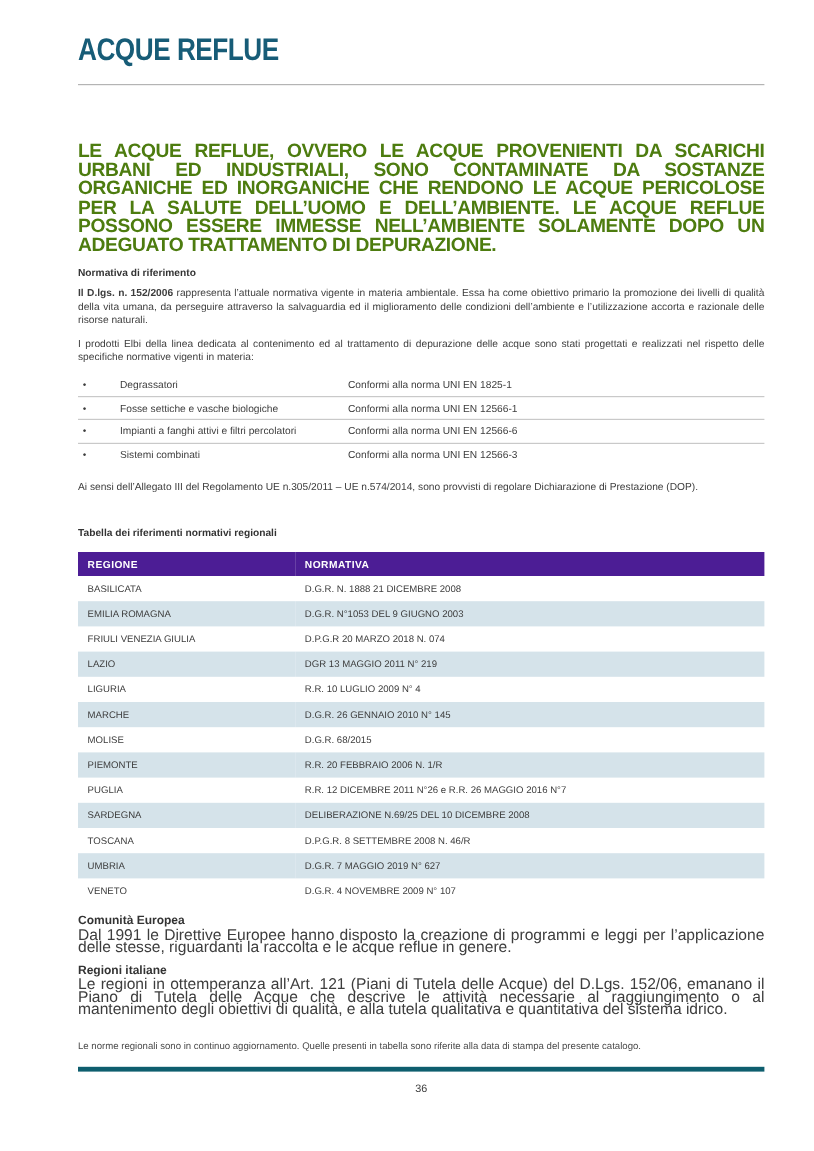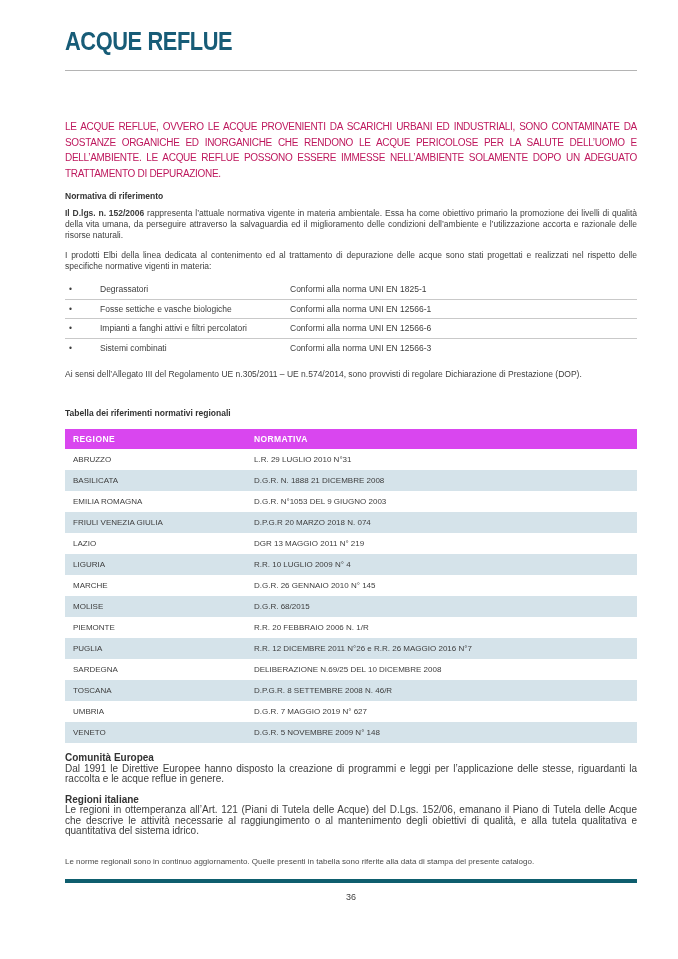--- a/index.html
+++ b/index.html
@@ -11,22 +11,22 @@
   .content { padding:26px 41px 0 65px; }
 
   .page-title {
     margin:0; font-size:26px; line-height:30px; font-weight:bold;
     color:#175c77; letter-spacing:-0.5px; white-space:nowrap;
     transform:scaleX(0.84); transform-origin:left center;
   }
   .title-rule { border:none; border-top:1px solid #b4b4b4; margin:14px 0 0 0; }
 
   .intro {
-    margin:48px 0 0 0; color:#be185d; font-size:10px; line-height:15.5px;
-    text-align:justify; letter-spacing:-0.3px; font-weight:normal;
+    margin:48px 0 0 0; color:#4d7c0f; font-size:16px; line-height:15.5px;
+    text-align:justify; letter-spacing:-0.3px; font-weight:bold;
   }
 
   .section-heading { margin:10px 0 0 0; font-size:8.5px; line-height:11px; font-weight:bold; color:#333333; }
   .body-p { margin:6px 0 0 0; font-size:8.5px; line-height:11px; text-align:justify; color:#3d3d3d; }
   .body-p.second { margin-top:9px; }
 
   .norm-list { margin-top:8px; }
   .norm-item {
     display:flex; align-items:center; padding:4px 0 4.5px 0;
     border-bottom:1px solid #c9c9c9; font-size:8.5px; line-height:10px;
@@ -35,29 +35,29 @@
   .bullet { width:13px; padding-left:4px; color:#3d3d3d; }
   .norm-name { width:190px;margin-left:18px; }
   .norm-ref { flex:1; }
 
   .dop-note { margin-top:12px; }
 
   .table-heading { margin-top:28px; }
 
   table.regional { width:100%; border-collapse:collapse; margin-top:10px; }
   table.regional th {
-    background:#d946ef; color:#ffffff; text-align:left; font-size:8.5px;
+    background:#4c1d95; color:#ffffff; text-align:left; font-size:8.5px;
     font-weight:bold; height:20px; padding:0 0 0 8px; letter-spacing:0.4px;
   }
   table.regional td { height:21px; padding:0 0 0 8px; font-size:8px; color:#3d3d3d; }
   table.regional td:first-child { width:173px; }
   table.regional tbody tr:nth-child(even) td { background:#d5e3ea; }
 
   .bottom-section-heading { margin:10px 0 0 0; font-size:10px; line-height:10.5px; font-weight:bold; color:#333333; }
-  .bottom-section-text { margin:0; font-size:10px; line-height:10.5px; text-align:justify; color:#3d3d3d; }
+  .bottom-section-text { margin:0; font-size:13px; line-height:10.5px; text-align:justify; color:#3d3d3d; }
 
   .footer-note { margin:20px 0 0 0; font-size:8px; line-height:10px; color:#4a4a4a; }
   .footer-bar { height:4px; background:#0e5e6e; margin-top:12px; }
   .page-number { margin-top:9px; text-align:center; font-size:9px; color:#3d3d3d; }
 </style>
 </head>
 <body>
 
 <div class="page">
   <div class="content">
@@ -102,24 +102,20 @@
 
     <table class="regional">
       <thead>
         <tr>
           <th>REGIONE</th>
           <th>NORMATIVA</th>
         </tr>
       </thead>
       <tbody>
         <tr>
-            <td>ABRUZZO</td>
-            <td>L.R. 29 LUGLIO 2010 N°31</td>
-          </tr>
-        <tr>
             <td>BASILICATA</td>
             <td>D.G.R. N. 1888 21 DICEMBRE 2008</td>
           </tr>
         <tr>
             <td>EMILIA ROMAGNA</td>
             <td>D.G.R. N°1053 DEL 9 GIUGNO 2003</td>
           </tr>
         <tr>
             <td>FRIULI VENEZIA GIULIA</td>
             <td>D.P.G.R 20 MARZO 2018 N. 074</td>
@@ -155,21 +151,21 @@
         <tr>
             <td>TOSCANA</td>
             <td>D.P.G.R. 8 SETTEMBRE 2008 N. 46/R</td>
           </tr>
         <tr>
             <td>UMBRIA</td>
             <td>D.G.R. 7 MAGGIO 2019 N° 627</td>
           </tr>
         <tr>
             <td>VENETO</td>
-            <td>D.G.R. 5 NOVEMBRE 2009 N° 148</td>
+            <td>D.G.R. 4 NOVEMBRE 2009 N° 107</td>
           </tr>
       </tbody>
     </table>
 
     <h3 class="bottom-section-heading">Comunità Europea</h3>
     <p class="bottom-section-text">Dal 1991 le Direttive Europee hanno disposto la creazione di programmi e leggi per l’applicazione delle stesse, riguardanti la raccolta e le acque reflue in genere.</p>
 
     <h3 class="bottom-section-heading">Regioni italiane</h3>
     <p class="bottom-section-text">Le regioni in ottemperanza all’Art. 121 (Piani di Tutela delle Acque) del D.Lgs. 152/06, emanano il Piano di Tutela delle Acque che descrive le attività necessarie al raggiungimento o al mantenimento degli obiettivi di qualità, e alla tutela qualitativa e quantitativa del sistema idrico.</p>
 

